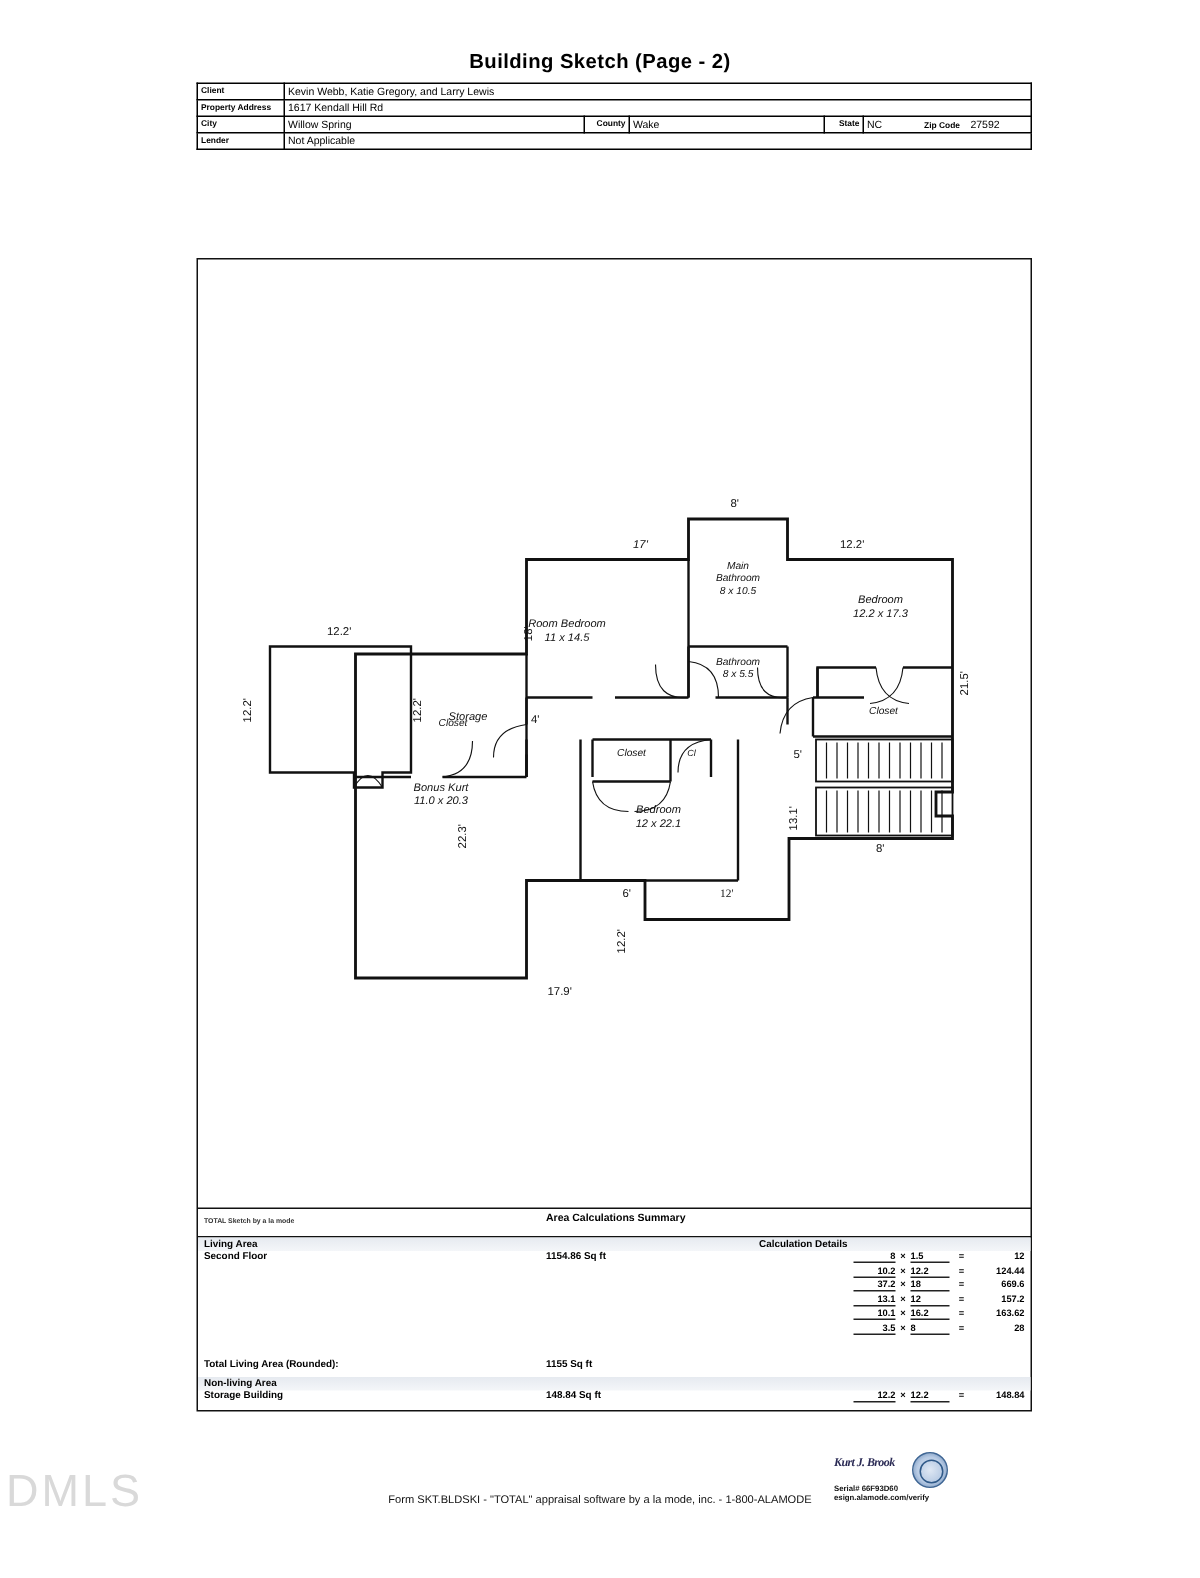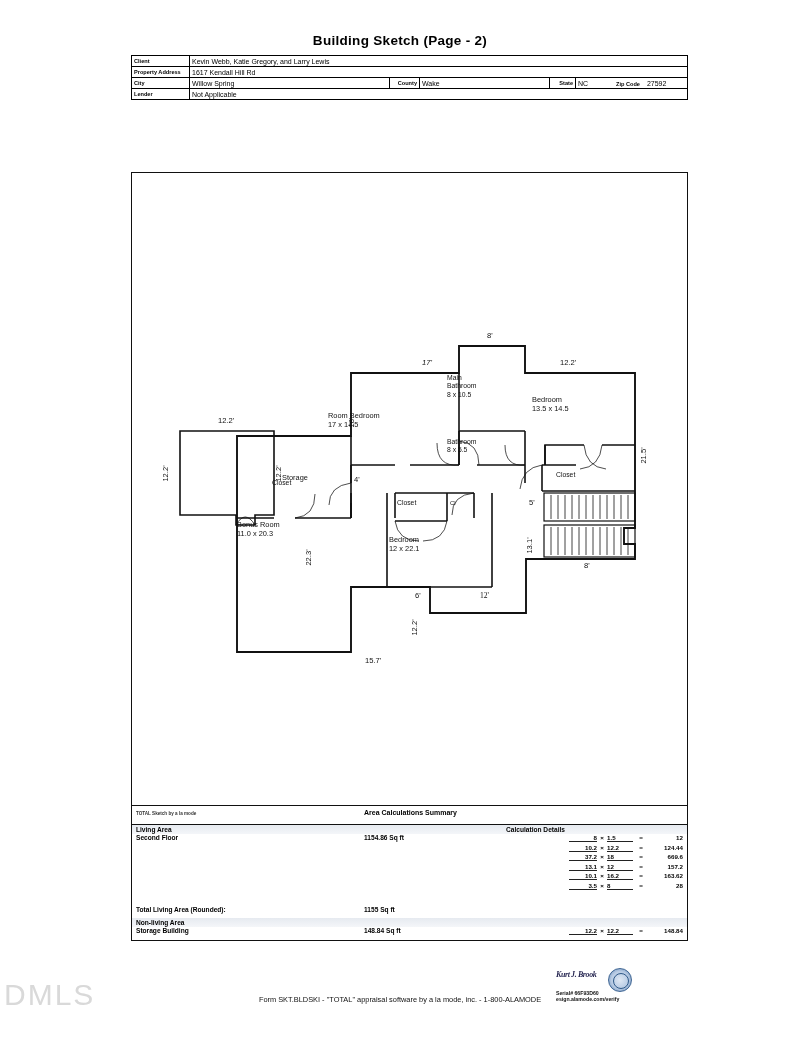--- a/index.html
+++ b/index.html
@@ -63,24 +63,26 @@
   .dim {
     position: absolute;
     font-size: 7.6px;
     color: #111;
     white-space: nowrap;
     font-family: "Liberation Sans", sans-serif;
   }
   .dim.vert { transform: rotate(-90deg); transform-origin: 50% 50%; }
   .rlabel {
     position: absolute;
+    text-align: center;
     font-size: 7.4px;
     line-height: 9.4px;
     color: #111;
     white-space: nowrap;
+    font-style: italic;
   }
   .rlabel.small { font-size: 6.8px; line-height: 8.4px; }
 
   
   #calc-wrap {
     position: absolute;
     left: 131px; top: 806px;
     width: 557px;
     color: #000;
   }
@@ -320,46 +322,46 @@
           </g>
         </g>
       </svg>
 
       <div class="rlabel" style="left:150px;top:300px;width:60px;">
         <span>Storage</span>
       </div>
 
       <div class="rlabel" style="left:196px;top:238px;width:100px;">
         <span>Room Bedroom</span><br>
-        <span>17 x 14.5</span>
+        <span>11 x 14.5</span>
       </div>
 
       <div class="rlabel small" style="left:315px;top:201px;width:90px;">
         <span>Main</span><br>
         <span>Bathroom</span><br>
         <span>8 x 10.5</span>
       </div>
 
       <div class="rlabel small" style="left:315px;top:265px;width:90px;">
         <span>Bathroom</span><br>
         <span>8 x 5.5</span>
       </div>
 
       <div class="rlabel" style="left:400px;top:222px;width:110px;">
         <span>Bedroom</span><br>
-        <span>13.5 x 14.5</span>
+        <span>12.2 x 17.3</span>
       </div>
 
       <div class="rlabel" style="left:257px;top:362px;width:100px;">
         <span>Bedroom</span><br>
         <span>12 x 22.1</span>
       </div>
 
       <div class="rlabel" style="left:105px;top:347px;width:114px;">
-        <span>Bonus Room</span><br>
+        <span>Bonus Kurt</span><br>
         <span>11.0 x 20.3</span>
       </div>
 
       <div class="rlabel small" style="left:140px;top:306px;width:60px;">
         <span>Closet</span>
       </div>
 
       <div class="rlabel small" style="left:265px;top:326px;width:48px;">
         <span>Closet</span>
       </div>
@@ -376,21 +378,21 @@
       <div class="dim vert" style="left:25px;top:296px;">12.2'</div>
       <div class="dim vert" style="left:138px;top:296px;">12.2'</div>
 
       <div class="dim" style="left:290px;top:185px;font-style:italic;">17'</div>
       <div class="dim" style="left:355px;top:158px;">8'</div>
       <div class="dim" style="left:428px;top:185px;">12.2'</div>
 
       <div class="dim vert" style="left:215px;top:245px;">18'</div>
       <div class="dim" style="left:222px;top:302px;">4'</div>
       <div class="dim vert" style="left:168px;top:380px;">22.3'</div>
-      <div class="dim" style="left:233px;top:483px;">15.7'</div>
+      <div class="dim" style="left:233px;top:483px;">17.9'</div>
       <div class="dim" style="left:283px;top:418px;">6'</div>
       <div class="dim vert" style="left:274px;top:450px;">12.2'</div>
       <div class="dim" style="left:348px;top:418px;font-family:Liberation Serif, serif;">12'</div>
       <div class="dim vert" style="left:389px;top:368px;">13.1'</div>
       <div class="dim" style="left:397px;top:325px;">5'</div>
       <div class="dim vert" style="left:503px;top:278px;">21.5'</div>
       <div class="dim" style="left:452px;top:388px;">8'</div>
 
     </div>
   </div>

